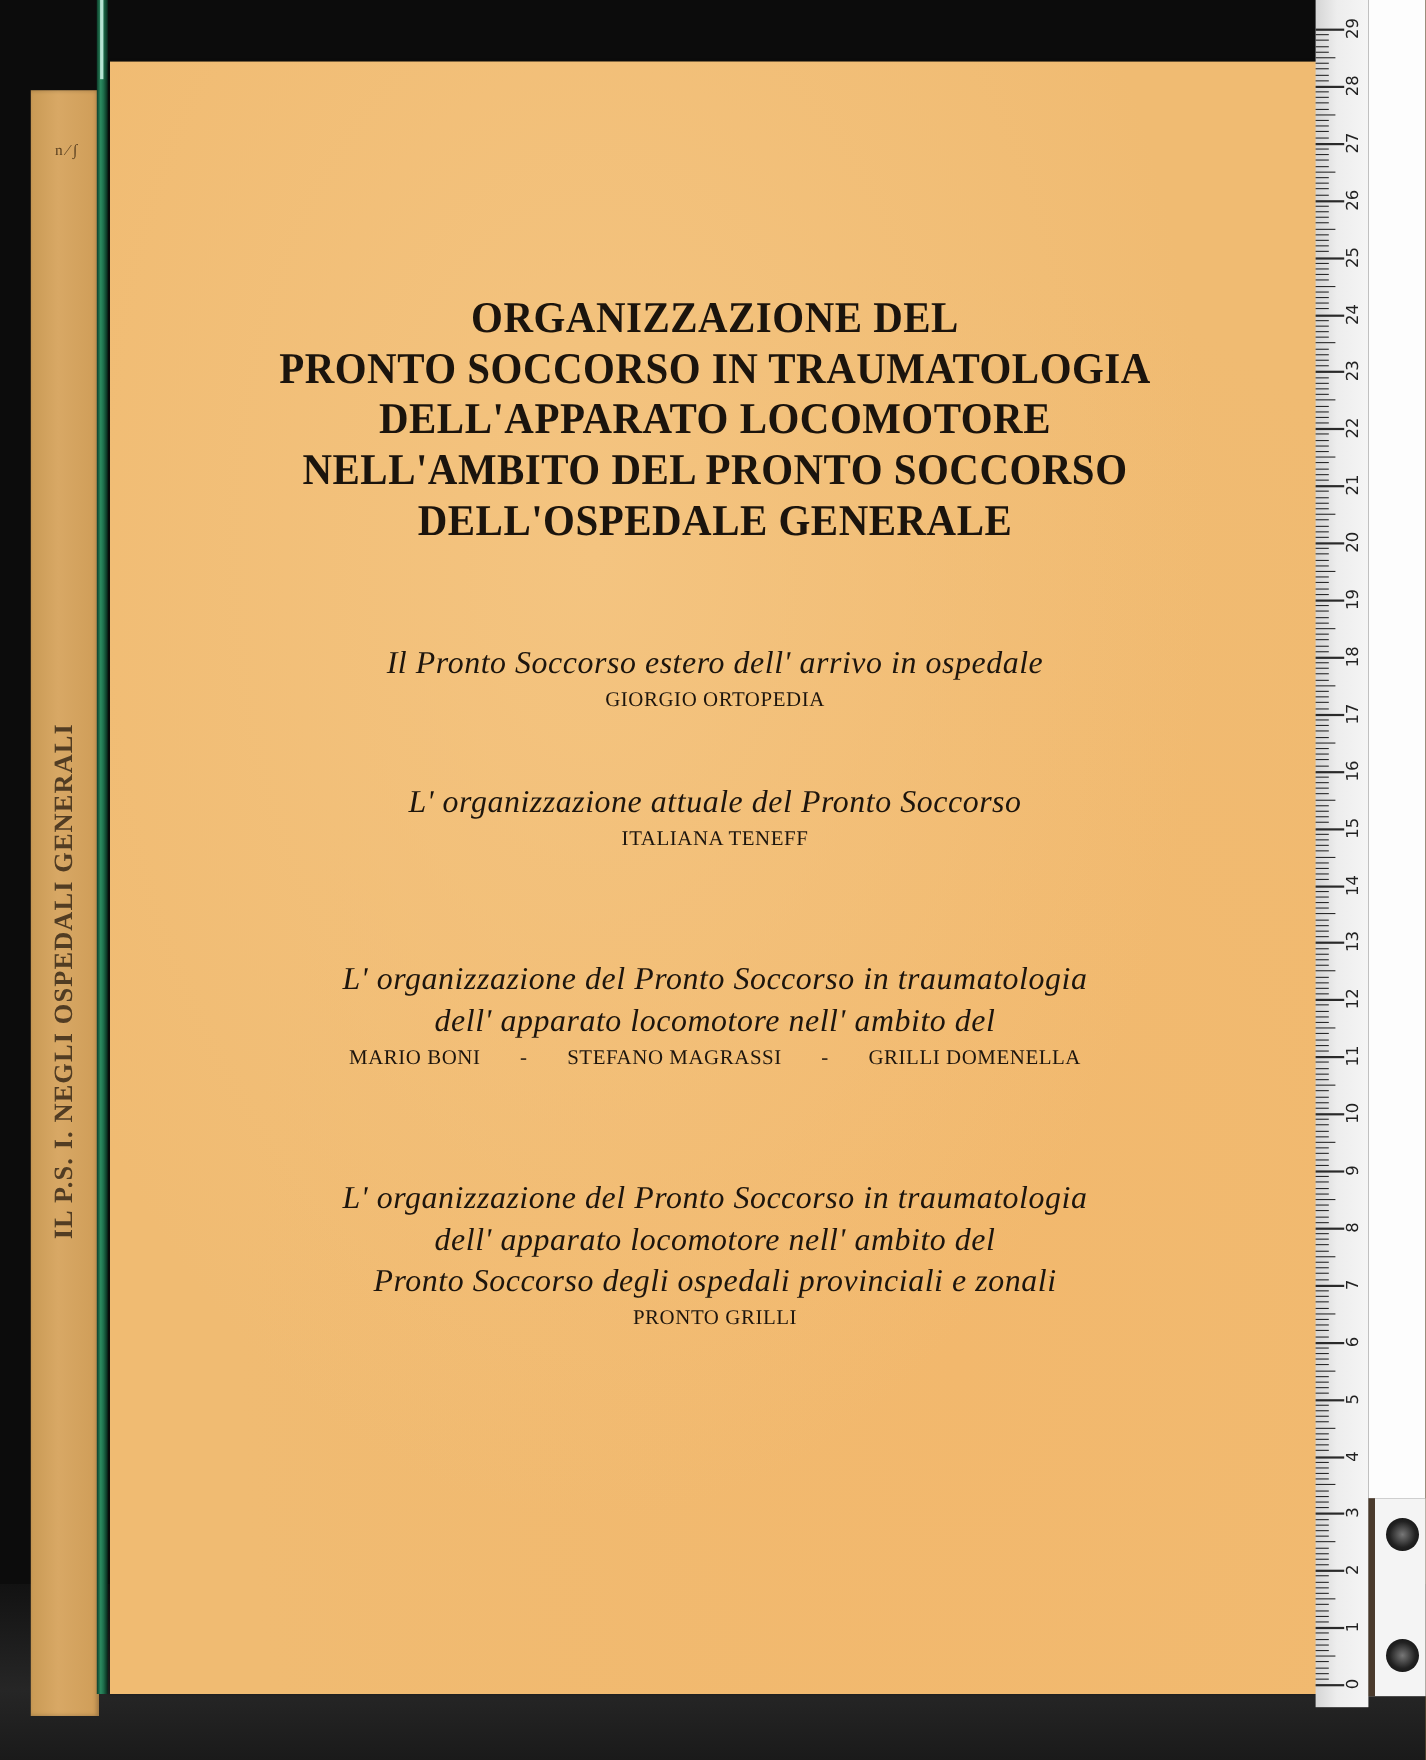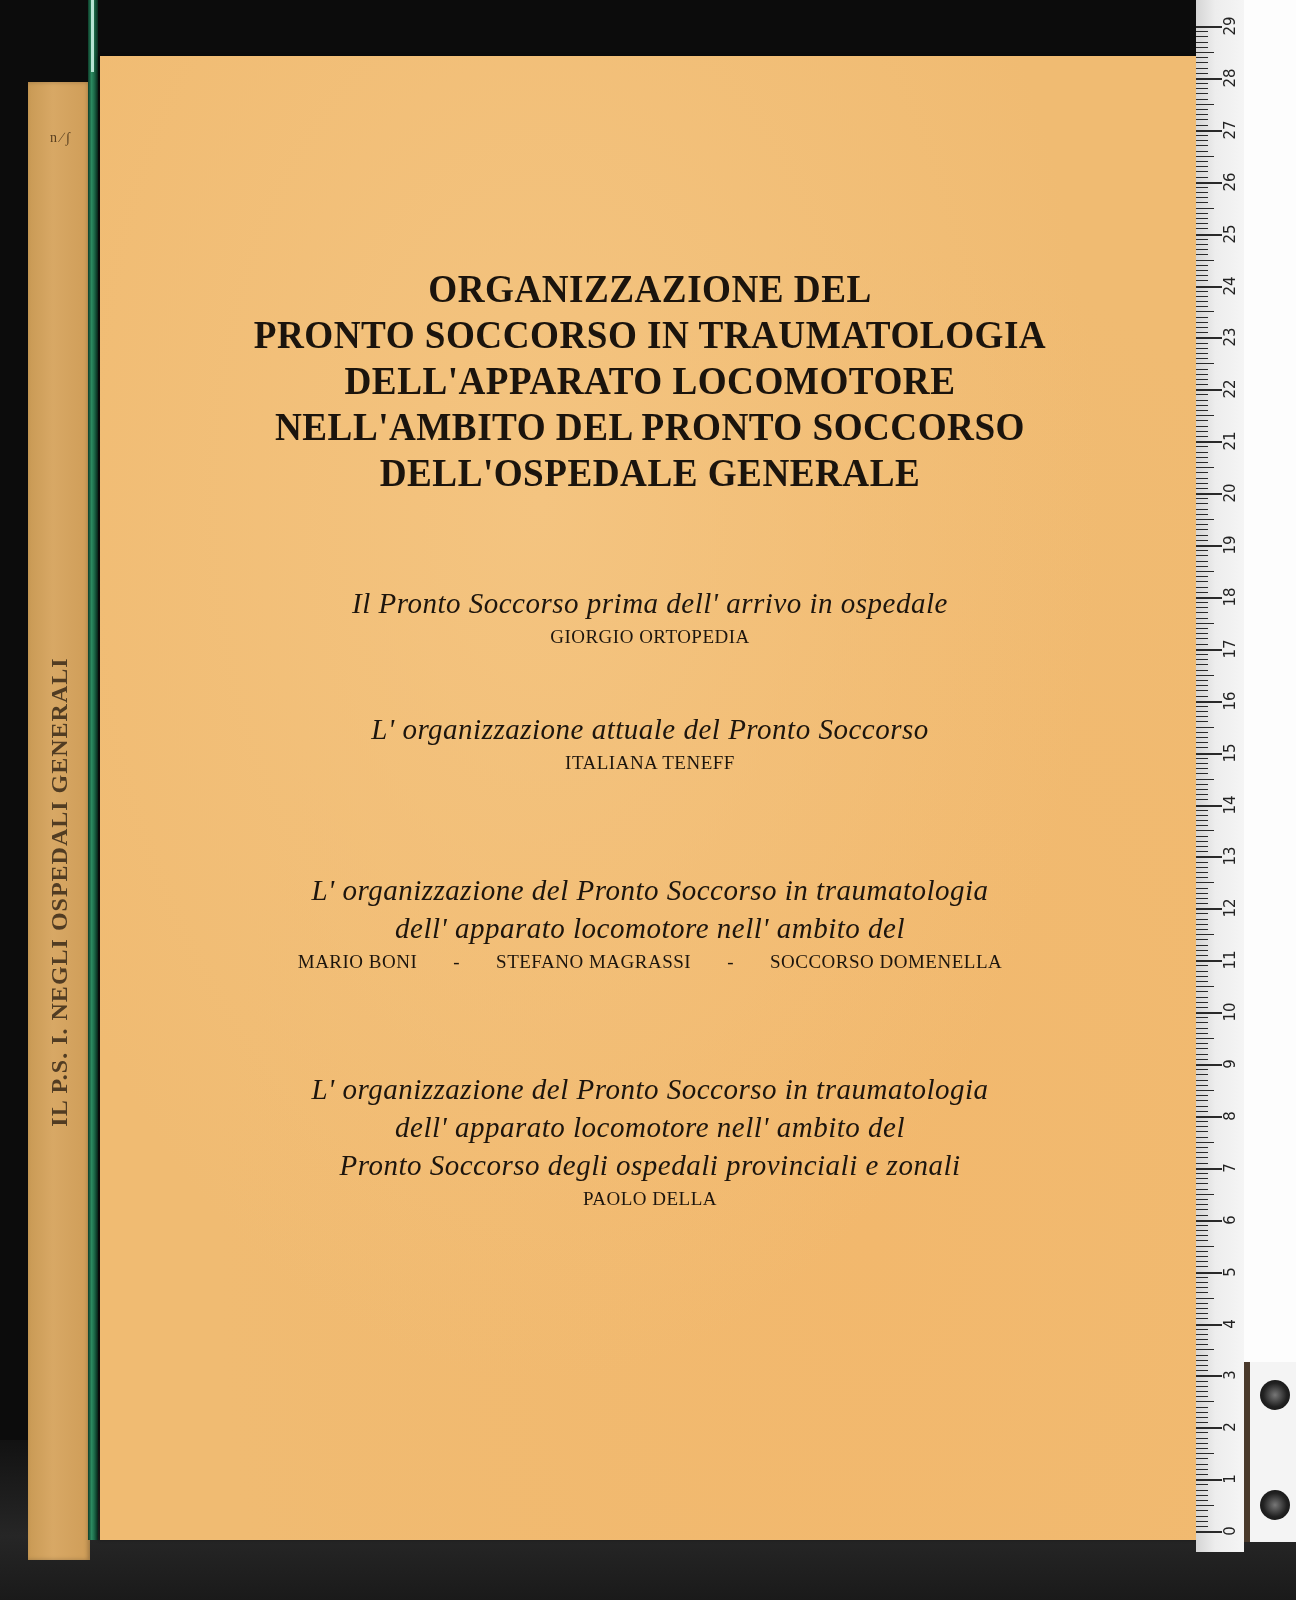--- a/index.html
+++ b/index.html
@@ -99,46 +99,46 @@
 <div class="cover">
   <div class="title">
     <div>ORGANIZZAZIONE DEL</div>
     <div>PRONTO SOCCORSO IN TRAUMATOLOGIA</div>
     <div>DELL'APPARATO LOCOMOTORE</div>
     <div>NELL'AMBITO DEL PRONTO SOCCORSO</div>
     <div>DELL'OSPEDALE GENERALE</div>
   </div>
 
   <div class="section" style="top:528px;">
-    <div class="it">Il Pronto Soccorso prima dell' arrivo in ospedale</div>
+    <div class="it">Il Pronto Soccorso estero dell' arrivo in ospedale</div>
     <div class="auth">GIORGIO ORTOPEDIA</div>
   </div>
 
   <div class="section" style="top:654px;">
     <div class="it">L' organizzazione attuale del Pronto Soccorso</div>
     <div class="auth">ITALIANA TENEFF</div>
   </div>
 
   <div class="section" style="top:815px;">
     <div class="it">L' organizzazione del Pronto Soccorso in traumatologia</div>
     <div class="it">dell' apparato locomotore nell' ambito del</div>
     <div class="auth auth-row">
       <span>MARIO BONI</span>
       <span>-</span>
       <span>STEFANO MAGRASSI</span>
       <span>-</span>
-      <span>SOCCORSO DOMENELLA</span>
+      <span>GRILLI DOMENELLA</span>
     </div>
   </div>
 
   <div class="section" style="top:1014px;">
     <div class="it">L' organizzazione del Pronto Soccorso in traumatologia</div>
     <div class="it">dell' apparato locomotore nell' ambito del</div>
     <div class="it">Pronto Soccorso degli ospedali provinciali e zonali</div>
-    <div class="auth">PAOLO DELLA</div>
+    <div class="auth">PRONTO GRILLI</div>
   </div>
 
 </div>
 
 <div class="right-bg"></div>
 
 <div class="ruler" id="ruler">
     <div class="tick" style="top: 26px; width: 26px;"></div>
     <div class="num" style="top: 17px;">29</div>
     <div class="tick" style="top: 31.19px; height: 1px; width: 12px;"></div>

